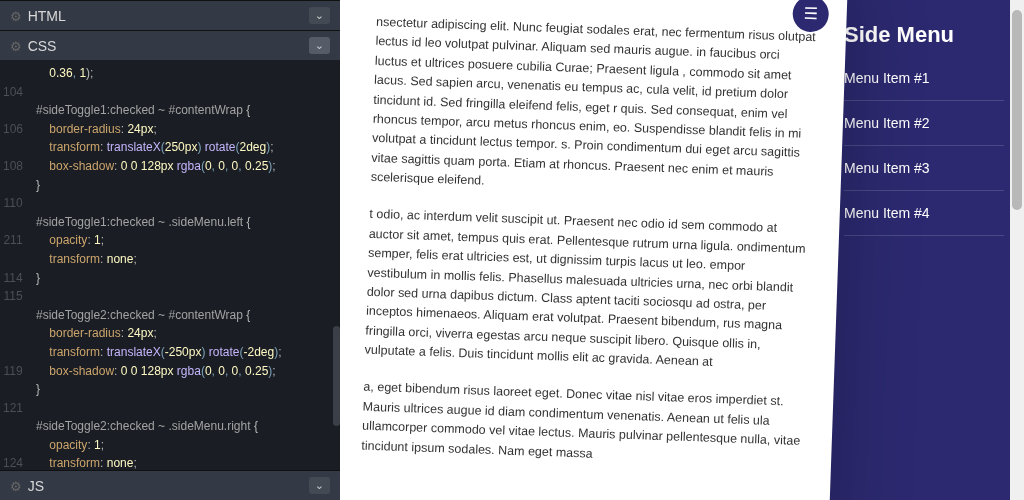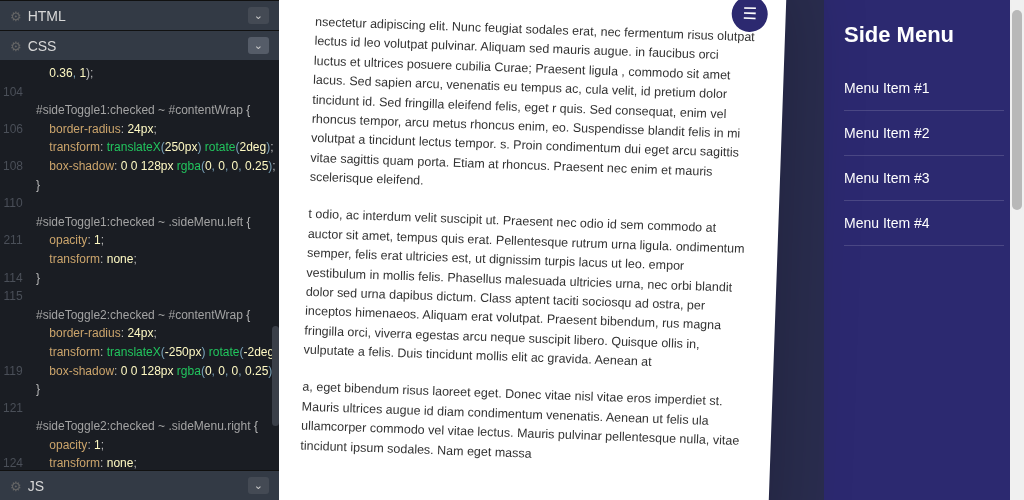--- a/index.html
+++ b/index.html
@@ -1,34 +1,34 @@
 <!DOCTYPE html>
 <html><head>
 <meta charset="utf-8">
 <style>
 *{margin:0;padding:0;box-sizing:border-box;font-family:sans-serif}
 body{background:#1a1d23;overflow:hidden}
 .app{display:flex;width:1024px;height:500px}
-.editor{width:279px;background:#1a1d23;display:flex;flex-direction:column;position:relative}
+.editor{width:340px;background:#1a1d23;display:flex;flex-direction:column;position:relative}
 .panel-header{background:#333a45;color:#d8d8d8;padding:6px 10px;font-size:14px;display:flex;align-items:center;justify-content:space-between;border-top:1px solid #111}
 .panel-header .gear{color:#666;font-size:13px;margin-right:6px}
 .panel-header .chevron{background:#444a54;padding:2px 6px;border-radius:3px;font-size:11px;color:#ccc}
 .panel-header.css .chevron{background:#555c68}
 .code-area{flex:1;overflow:auto;background:#1a1d23;padding:4px 0;position:relative}
 .line{display:flex;font-family:'Courier New',monospace;font-size:12px;line-height:1.55;white-space:pre}
 .gutter{width:36px;text-align:center;padding-right:10px;color:#4a4f58;user-select:none;flex-shrink:0}
 .code{color:#7aa2b8;flex:1;white-space:pre}
 .sel{color:#a3a3a3}
 .prop{color:#cca56c}
 .num{color:#fef9c3}
-.func{color:#22c55e}
+.func{color:#c4b5fd}
 .punct{color:#b8b8b8}
 .preview{flex:1;background:#2a2d4f;position:relative;overflow:hidden}
 .sidemenu{position:absolute;right:0;top:0;width:200px;height:100%;background:#2c2970;color:white;padding:22px 20px}
-.sidemenu h2{font-size:22px;font-weight:700;margin-bottom:18px}
+.sidemenu h2{font-size:22px;font-weight:700;margin-bottom:8px}
 .menu-item{padding:14px 0;font-size:14px;color:#fff;border-bottom:1px solid rgba(255,255,255,.15)}
 .content-wrap{position:absolute;left:-22px;top:-30px;width:520px;height:580px;background:white;border-radius:18px;transform:rotate(2deg);box-shadow:0 0 80px rgba(0,0,0,.25);padding:50px 30px 30px 50px}
 .hamburger{position:absolute;right:18px;top:18px;width:36px;height:36px;border-radius:50%;background:#2c2970;display:flex;align-items:center;justify-content:center}
 .hamburger span{color:white;font-size:16px;line-height:1}
 .content-wrap p{color:#333;font-size:12.5px;margin-bottom:18px;line-height:1.55}
 .scrollbar{position:absolute;right:0;top:0;width:14px;height:100%;background:#f0f0f0}
 .thumb{position:absolute;right:2px;top:10px;width:10px;height:200px;background:#b8b8b8;border-radius:5px}
 .editor-scroll{position:absolute;right:0;top:66px;width:9px;height:370px;background:transparent}
 .editor-thumb{position:absolute;right:0;top:260px;width:7px;height:100px;background:#3a3f48;border-radius:4px}
 .js-panel{margin-top:auto}

